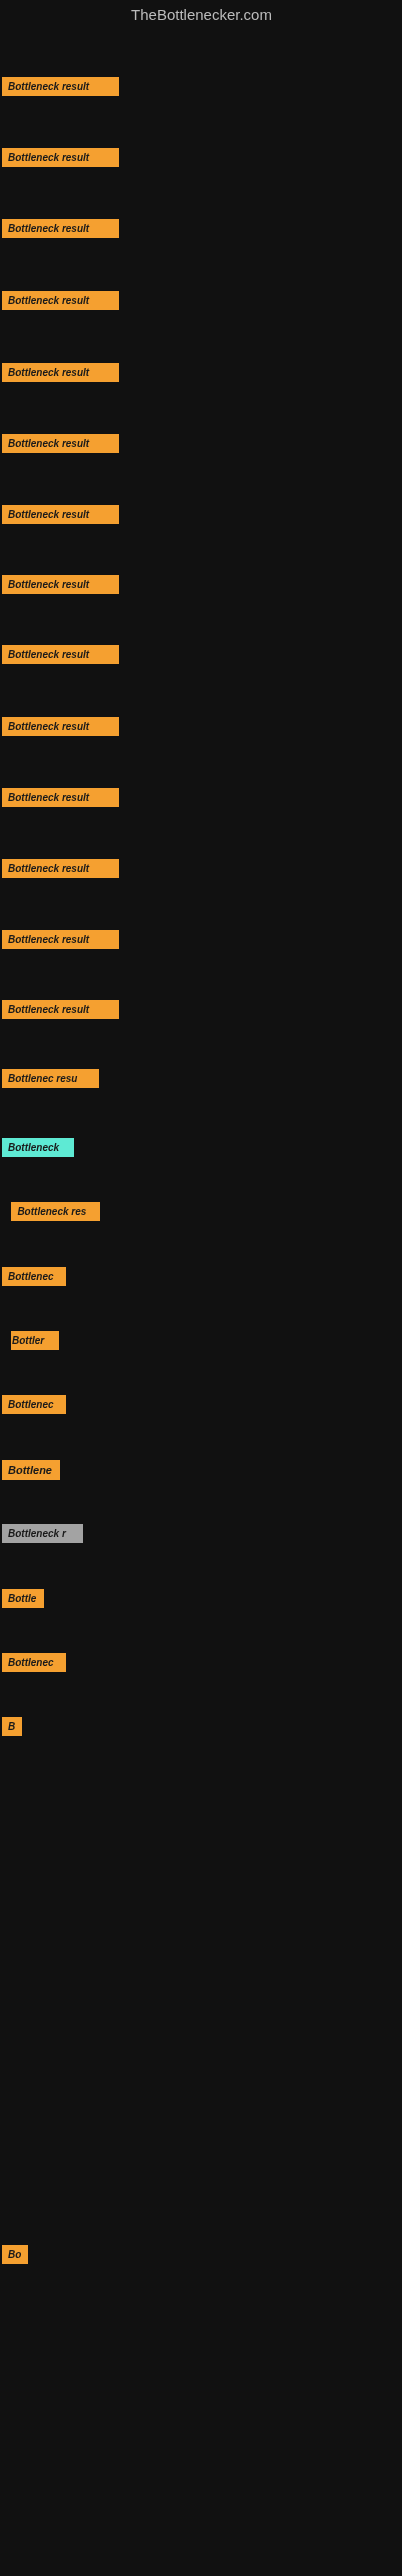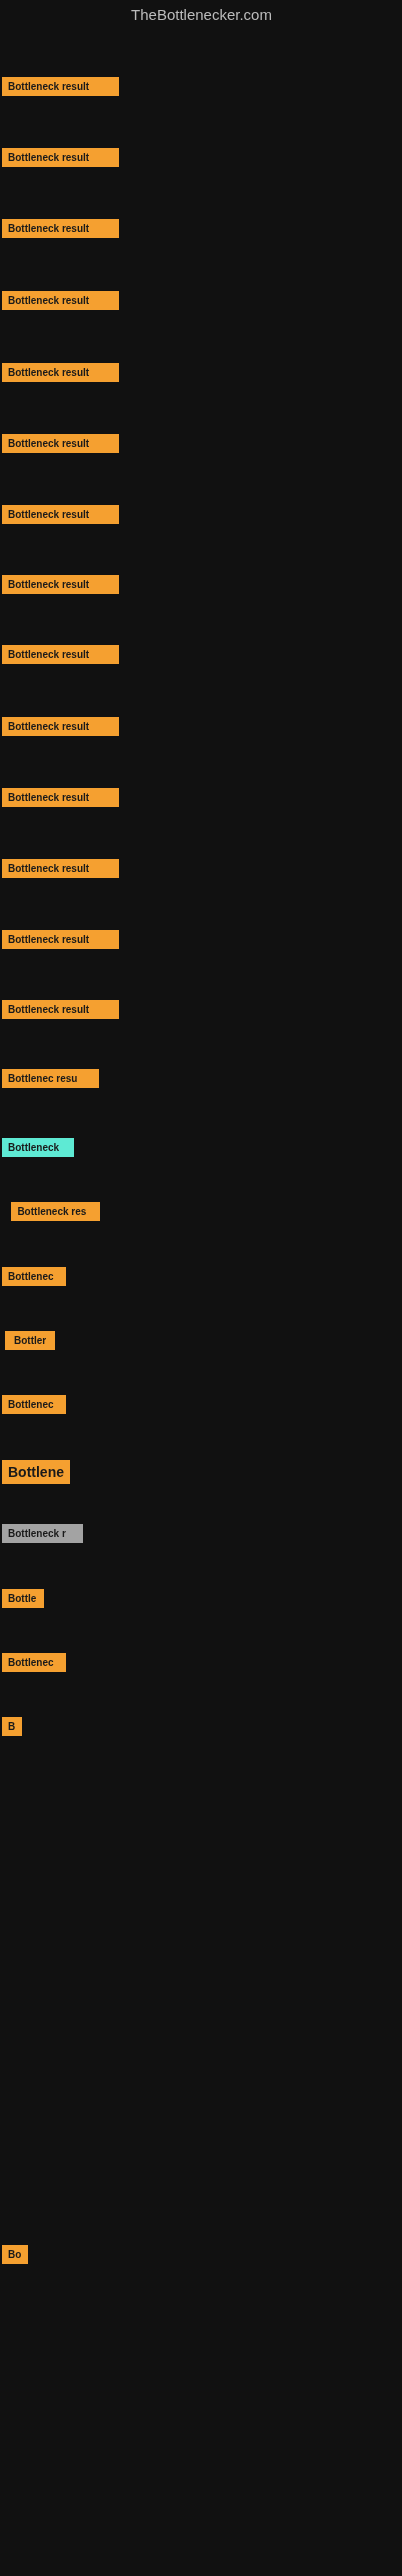--- a/index.html
+++ b/index.html
@@ -16,21 +16,21 @@
       position: relative;
     }
   </style>
 </head>
 <body>
 
 <div style="text-align:center; padding: 6.4px 0 8px 0;">
   <span style="color:#bbbbbb; font-size:15px; font-family: Arial, sans-serif;">TheBottlenecker.com</span>
 </div>
 
-<div style="position:relative; width:402px; min-height:2536px;">
+<div style="position:relative; width:402px; min-height:2536px;font-style:italic;">
 <div style="position: absolute; top: 46px; left: 0px; display: flex; align-items: center;">
       <div style="background-color: rgb(245, 160, 48); color: rgb(26, 26, 26); font-size: 10px; font-weight: bold; font-family: Arial, sans-serif; padding: 4px 6.4px; margin-left: 1.6px; overflow: hidden; white-space: nowrap; max-width: 133px; min-width: 117px;">Bottleneck result</div>
     </div>
     <div style="position: absolute; top: 117px; left: 0px; display: flex; align-items: center;">
       <div style="background-color: rgb(245, 160, 48); color: rgb(26, 26, 26); font-size: 10px; font-weight: bold; font-family: Arial, sans-serif; padding: 4px 6.4px; margin-left: 1.6px; overflow: hidden; white-space: nowrap; max-width: 133px; min-width: 117px;">Bottleneck result</div>
     </div>
     <div style="position: absolute; top: 188px; left: 0px; display: flex; align-items: center;">
       <div style="background-color: rgb(245, 160, 48); color: rgb(26, 26, 26); font-size: 10px; font-weight: bold; font-family: Arial, sans-serif; padding: 4px 6.4px; margin-left: 1.6px; overflow: hidden; white-space: nowrap; max-width: 133px; min-width: 117px;">Bottleneck result</div>
     </div>
     <div style="position: absolute; top: 260px; left: 0px; display: flex; align-items: center;">
@@ -72,27 +72,27 @@
     <div style="position: absolute; top: 1107px; left: 0px; display: flex; align-items: center;">
       <div style="background-color: #5eead4; color: rgb(26, 26, 26); font-size: 10px; font-weight: bold; font-family: Arial, sans-serif; padding: 4px 6.4px; margin-left: 1.6px; overflow: hidden; white-space: nowrap; max-width: 89px; min-width: 72px;">Bottleneck</div>
     </div>
     <div style="position: absolute; top: 1171px; left: 0px; display: flex; align-items: center;">
       <div style="background-color: rgb(245, 160, 48); color: rgb(26, 26, 26); font-size: 10px; font-weight: bold; font-family: Arial, sans-serif; padding: 4px 6.4px; margin-left: 11px; overflow: hidden; white-space: nowrap; max-width: 105px; min-width: 89px;">Bottleneck res</div>
     </div>
     <div style="position: absolute; top: 1236px; left: 0px; display: flex; align-items: center;">
       <div style="background-color: rgb(245, 160, 48); color: rgb(26, 26, 26); font-size: 10px; font-weight: bold; font-family: Arial, sans-serif; padding: 4px 6.4px; margin-left: 1.6px; overflow: hidden; white-space: nowrap; max-width: 81px; min-width: 64px;">Bottlenec</div>
     </div>
     <div style="position: absolute; top: 1300px; left: 0px; display: flex; align-items: center;">
-      <div style="background-color: rgb(245, 160, 48); color: rgb(26, 26, 26); font-size: 10px; font-weight: bold; font-family: Arial, sans-serif; padding: 4px 9px; margin-left: 5px; overflow: hidden; white-space: nowrap; max-width: 64px; min-width: 48px;">Bottler</div>
+      <div style="background-color: rgb(245, 160, 48); color: rgb(26, 26, 26); font-size: 10px; font-weight: bold; font-family: Arial, sans-serif; padding: 4px 1px; margin-left: 11px; overflow: hidden; white-space: nowrap; max-width: 64px; min-width: 48px;">Bottler</div>
     </div>
     <div style="position: absolute; top: 1364px; left: 0px; display: flex; align-items: center;">
       <div style="background-color: rgb(245, 160, 48); color: rgb(26, 26, 26); font-size: 10px; font-weight: bold; font-family: Arial, sans-serif; padding: 4px 6.4px; margin-left: 1.6px; overflow: hidden; white-space: nowrap; max-width: 81px; min-width: 64px;">Bottlenec</div>
     </div>
     <div style="position: absolute; top: 1429px; left: 0px; display: flex; align-items: center;">
-      <div style="background-color: rgb(245, 160, 48); color: rgb(26, 26, 26); font-size: 14px; font-weight: bold; font-family: Arial, sans-serif; padding: 4px 6.4px; margin-left: 1.6px; overflow: hidden; white-space: nowrap; max-width: 74px; min-width: 58px;">Bottlene</div>
+      <div style="background-color: rgb(245, 160, 48); color: rgb(26, 26, 26); font-size: 11px; font-weight: bold; font-family: Arial, sans-serif; padding: 4px 6.4px; margin-left: 1.6px; overflow: hidden; white-space: nowrap; max-width: 74px; min-width: 58px;">Bottlene</div>
     </div>
     <div style="position: absolute; top: 1493px; left: 0px; display: flex; align-items: center;">
       <div style="background-color: #a3a3a3; color: rgb(26, 26, 26); font-size: 10px; font-weight: bold; font-family: Arial, sans-serif; padding: 4px 6.4px; margin-left: 1.6px; overflow: hidden; white-space: nowrap; max-width: 97px; min-width: 81px;">Bottleneck r</div>
     </div>
     <div style="position: absolute; top: 1558px; left: 0px; display: flex; align-items: center;">
       <div style="background-color: rgb(245, 160, 48); color: rgb(26, 26, 26); font-size: 10px; font-weight: bold; font-family: Arial, sans-serif; padding: 4px 6.4px; margin-left: 1.6px; overflow: hidden; white-space: nowrap; max-width: 58px; min-width: 42px;">Bottle</div>
     </div>
     <div style="position: absolute; top: 1622px; left: 0px; display: flex; align-items: center;">
       <div style="background-color: rgb(245, 160, 48); color: rgb(26, 26, 26); font-size: 10px; font-weight: bold; font-family: Arial, sans-serif; padding: 4px 6.4px; margin-left: 1.6px; overflow: hidden; white-space: nowrap; max-width: 81px; min-width: 64px;">Bottlenec</div>
     </div>

